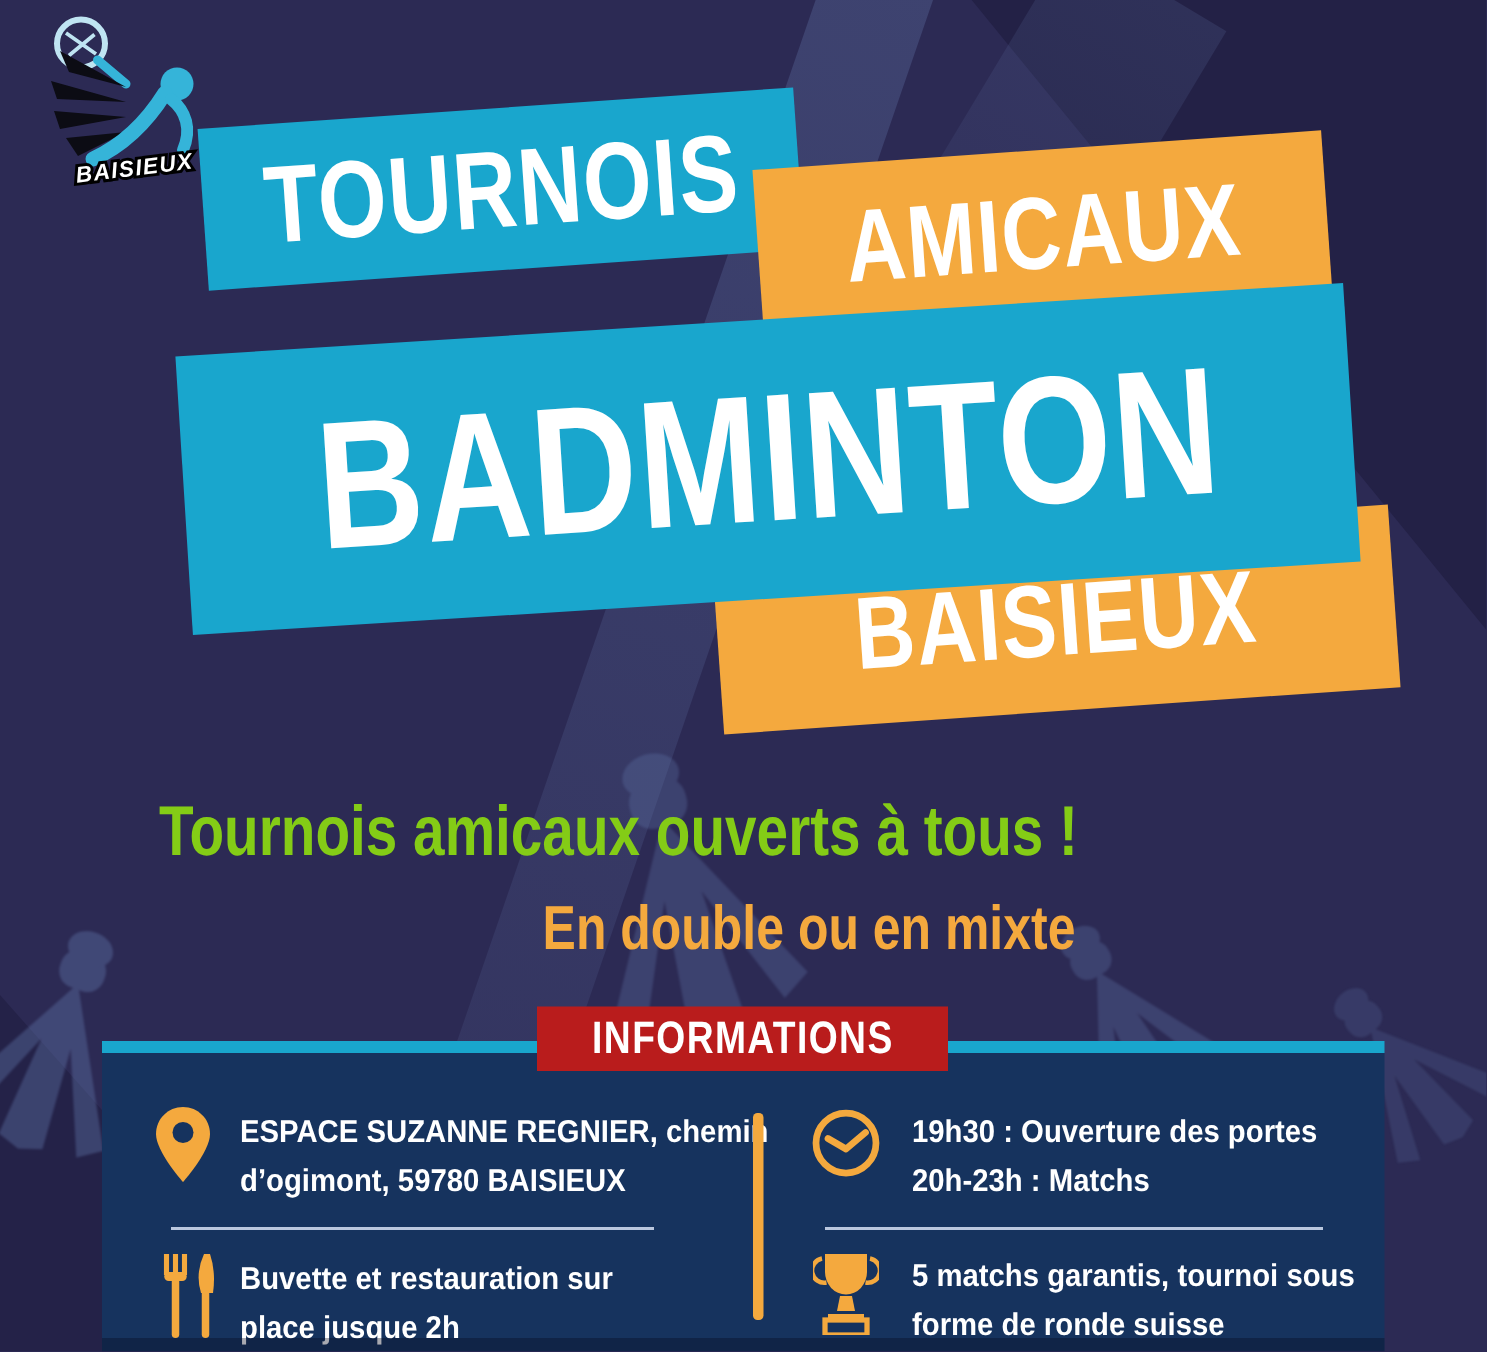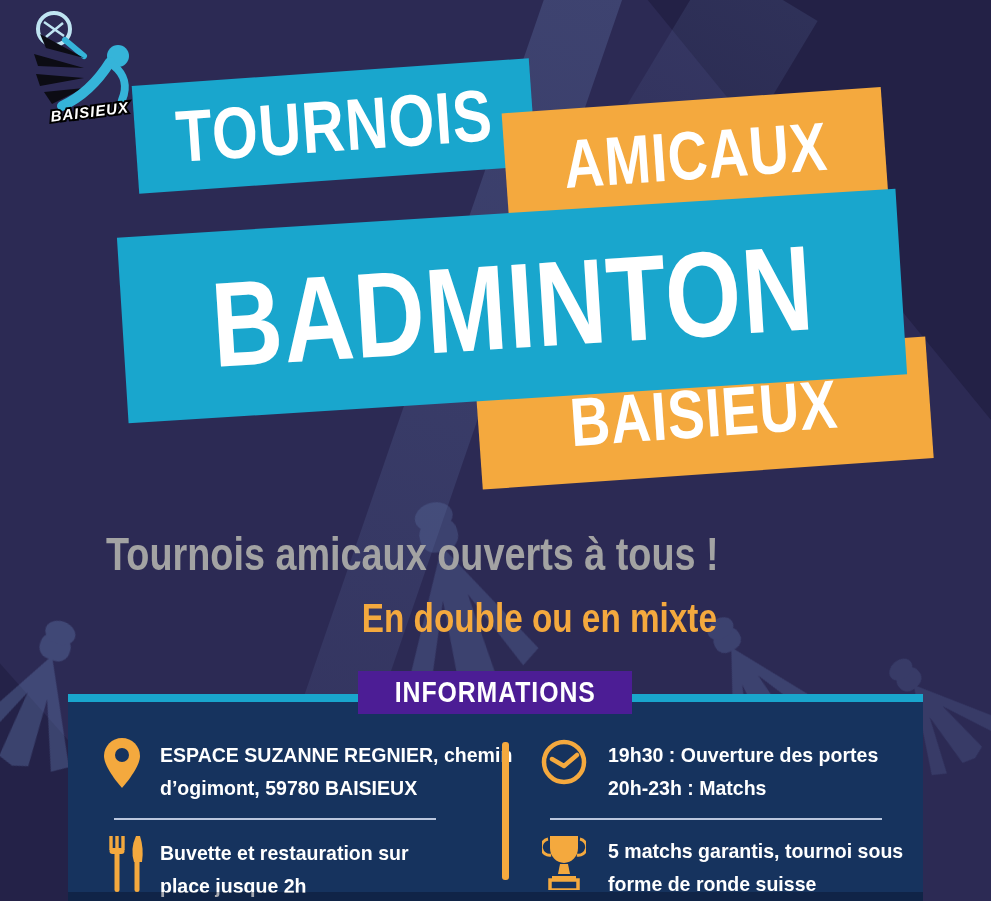--- a/index.html
+++ b/index.html
@@ -27,31 +27,31 @@
   .b-tournois{left:135px;top:72px;width:398px;height:108px;background:#19a6cd;
     transform:rotate(-4deg);z-index:1;font-size:64px;}
   .b-amicaux{left:505px;top:100px;width:380px;height:110px;background:#f4a93e;
     transform:rotate(-4deg);z-index:2;font-size:60px;}
   .b-badminton{left:122px;top:213px;width:780px;height:186px;background:#19a6cd;
     transform:rotate(-3.6deg);z-index:3;font-size:106px;}
   .b-baisieux{left:478px;top:352px;width:452px;height:122px;background:#f4a93e;
     transform:rotate(-4deg);z-index:2;font-size:60px;}
   
   .tagline{position:absolute;left:0;top:530px;width:824px;text-align:center;z-index:5;
-    color:#a3a3a3;font-size:42px;font-weight:bold;white-space:nowrap;}
+    color:#84cc16;font-size:42px;font-weight:bold;white-space:nowrap;}
   .tagline>span{display:inline-block;transform:scale(.9,1.12);}
   .subtitle{position:absolute;left:0;top:598px;width:991px;text-align:center;z-index:5;
     color:#f4a93e;font-size:37px;font-weight:bold;white-space:nowrap;margin-left:44px;}
   .subtitle>span{display:inline-block;transform:scale(.9,1.12);}
   
   .info-line{position:absolute;top:694px;height:8px;background:#19a6cd;z-index:5;}
   .info-line.left{left:68px;width:292px;}
   .info-line.right{left:630px;width:293px;}
   .info-title-box{position:absolute;left:358px;top:671px;width:274px;height:43px;
-    background:#4c1d95;z-index:6;display:flex;align-items:center;justify-content:center;}
+    background:#b91c1c;z-index:6;display:flex;align-items:center;justify-content:center;}
   .info-title-box span{color:#fff;font-weight:bold;font-size:27px;letter-spacing:1px;
     transform:scale(.92,1.12);white-space:nowrap;}
   .panel{position:absolute;left:68px;top:702px;width:855px;height:199px;
     background:#16335e;z-index:4;}
   .panel-shade{position:absolute;left:0;bottom:0;width:100%;height:9px;
     background:rgba(5,10,30,.35);}
   .v-divider{position:absolute;left:434px;top:40px;width:7px;height:138px;
     background:#f4a93e;border-radius:3px;}
   .h-divider{position:absolute;top:116px;height:2px;background:rgba(215,226,244,.85);}
   .h-divider.l{left:46px;width:322px;}

